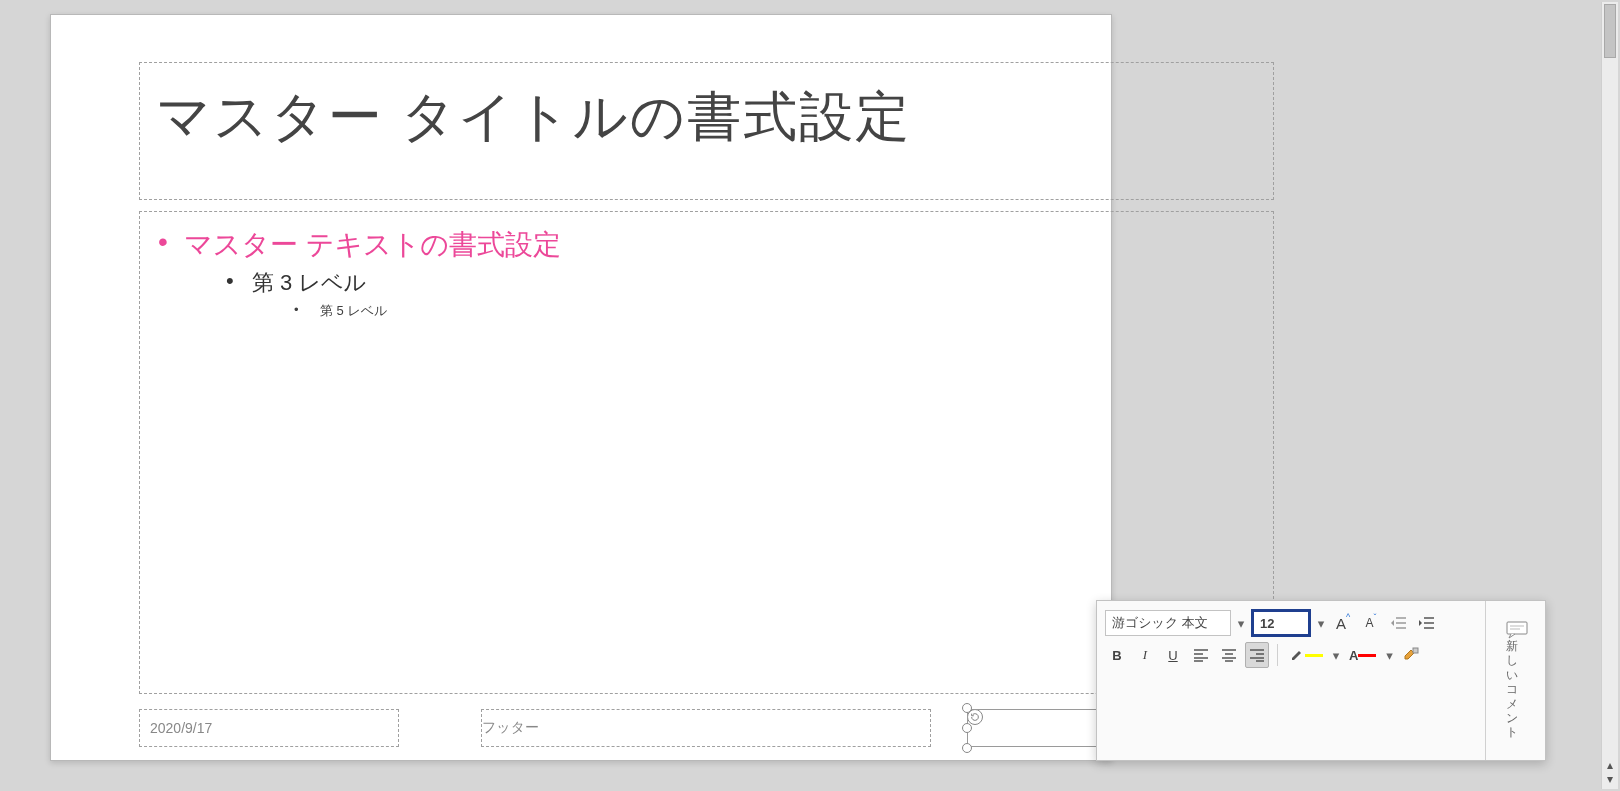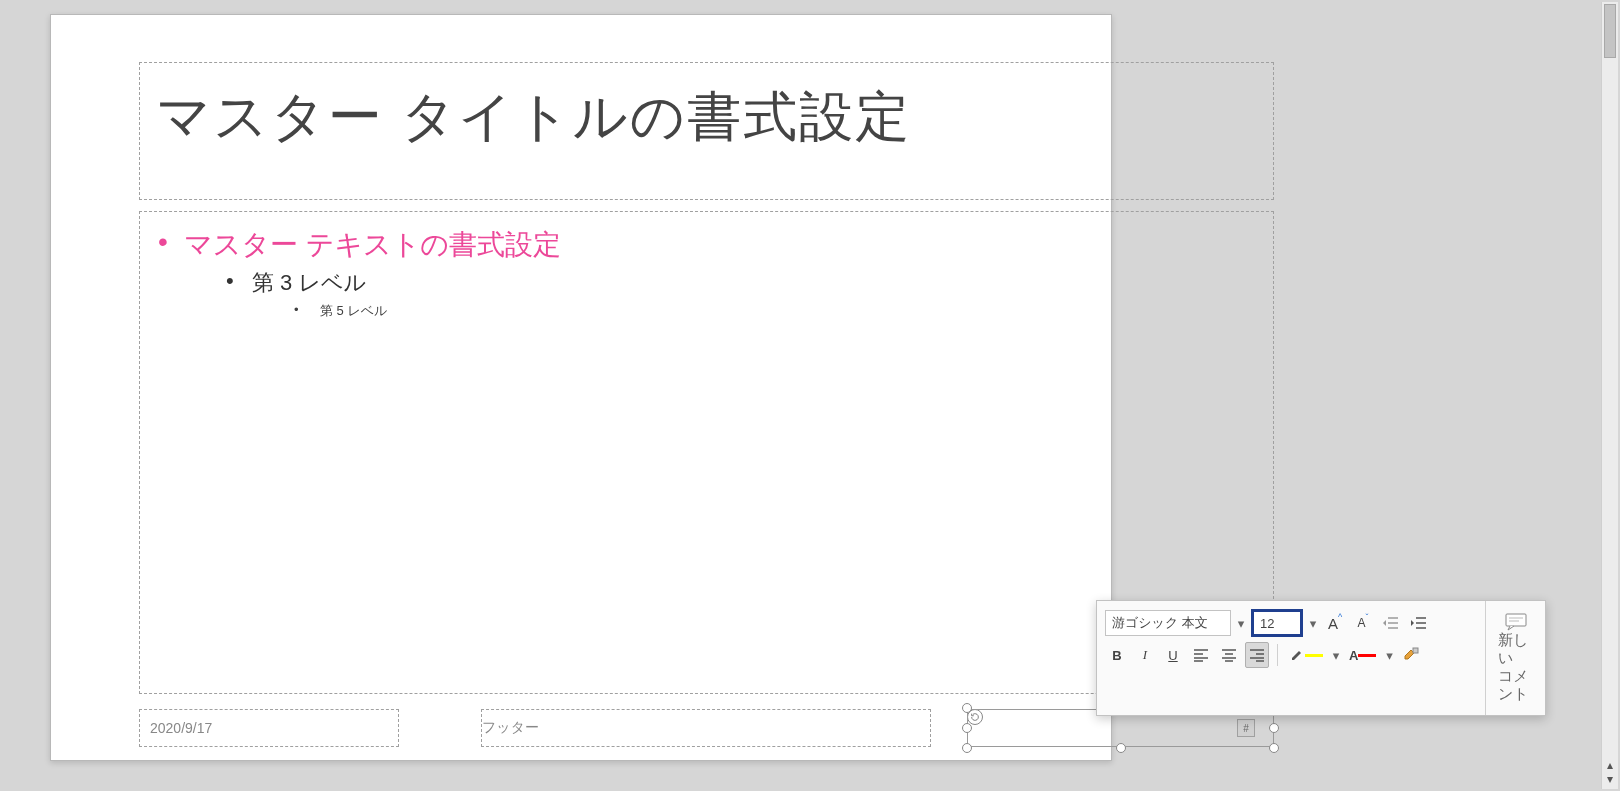--- a/index.html
+++ b/index.html
@@ -82,35 +82,35 @@
     z-index: 50;
   }
   .mini-tb .rows { flex:1; padding:6px 8px 6px 8px; }
   .mini-tb .row { display:flex; align-items:center; gap:4px; height:32px; }
   .mini-tb .sep { width:1px; height:22px; background:#d0d0d0; margin:0 4px; }
   .input-like {
     border:1px solid #c3c3c3; background:#fff; height:26px;
     display:flex; align-items:center; padding:0 6px; color:#444;
   }
   .font-name { width: 126px; }
-  .font-size-box { width: 52px; border:3px solid #1f3f8f; height:28px; font-weight:400; }
+  .font-size-box { width: 60px; border:3px solid #1f3f8f; height:28px; font-weight:700; }
   .dd { width:12px; display:flex; align-items:center; justify-content:center; color:#666; }
   .btn {
     min-width:24px; height:26px; display:flex; align-items:center; justify-content:center;
     color:#444; cursor:pointer; border-radius:2px; padding:0 3px;
   }
   .btn.pressed{background:#d9d9d9; border:1px solid #b0b0b0;}
   .btn.dim{color:#9a9a9a;}
   .colorbar{width:18px;height:3px;display:block;}
   .Abig{font-size:15px;}
   .sup{font-size:9px; position:relative; top:-6px;}
   .mini-tb .comment {
     width:60px; border-left:1px solid #d0d0d0;
-    display:flex; flex-direction:column; align-items:center; justify-content:center;
-    font-size:15px; color:#666; line-height:1.2; padding:12px;
+    display:flex; flex-direction:column; align-items:flex-start; justify-content:center;
+    font-size:12px; color:#666; line-height:1.2; padding:20px;
   }
 
   
   .vscroll {
     position:absolute; right:2px; top:2px; width:17px; bottom:2px;
     background:#ececec; border-left:1px solid #cfcfcf;
   }
   .vscroll .thumb{
     position:absolute; top:2px; left:2px; right:2px; height:54px;
     background:#c4c4c4; border:1px solid #a8a8a8;

